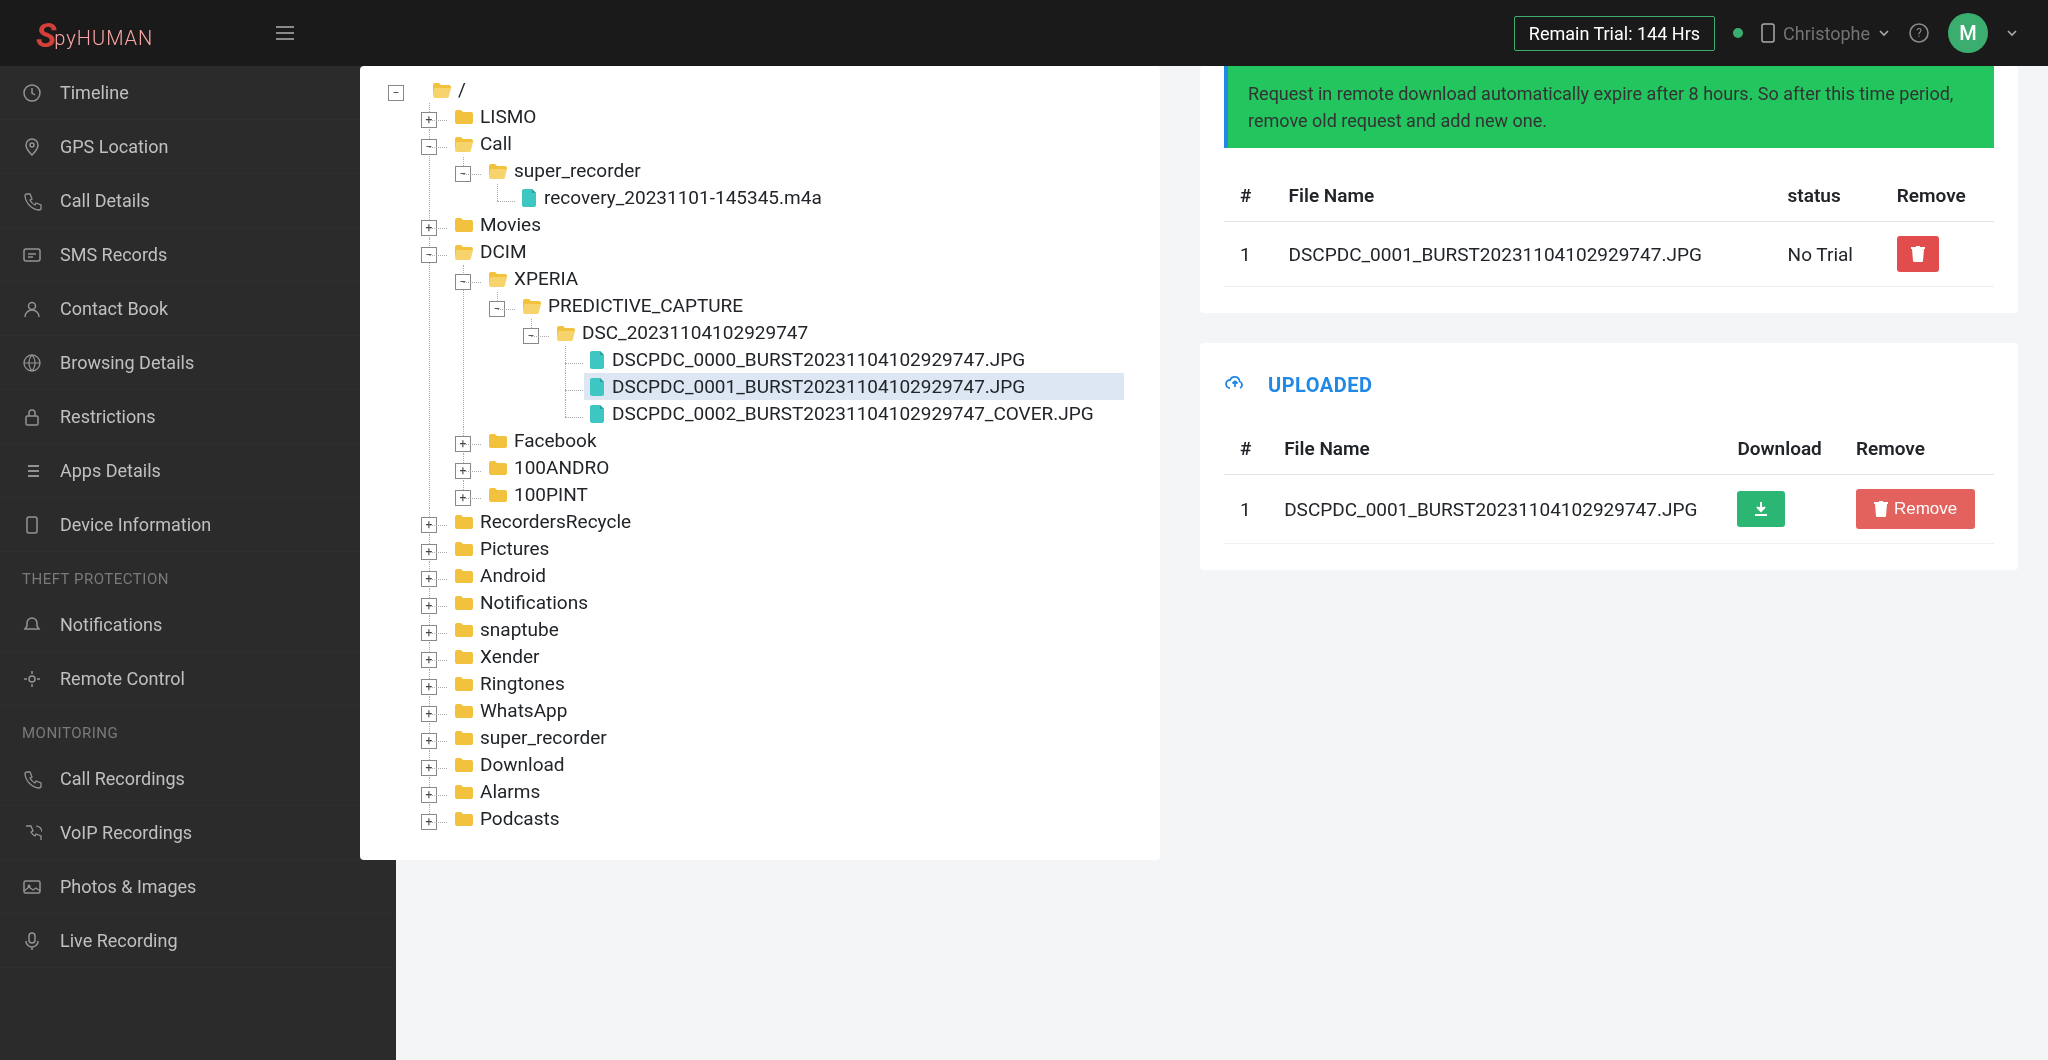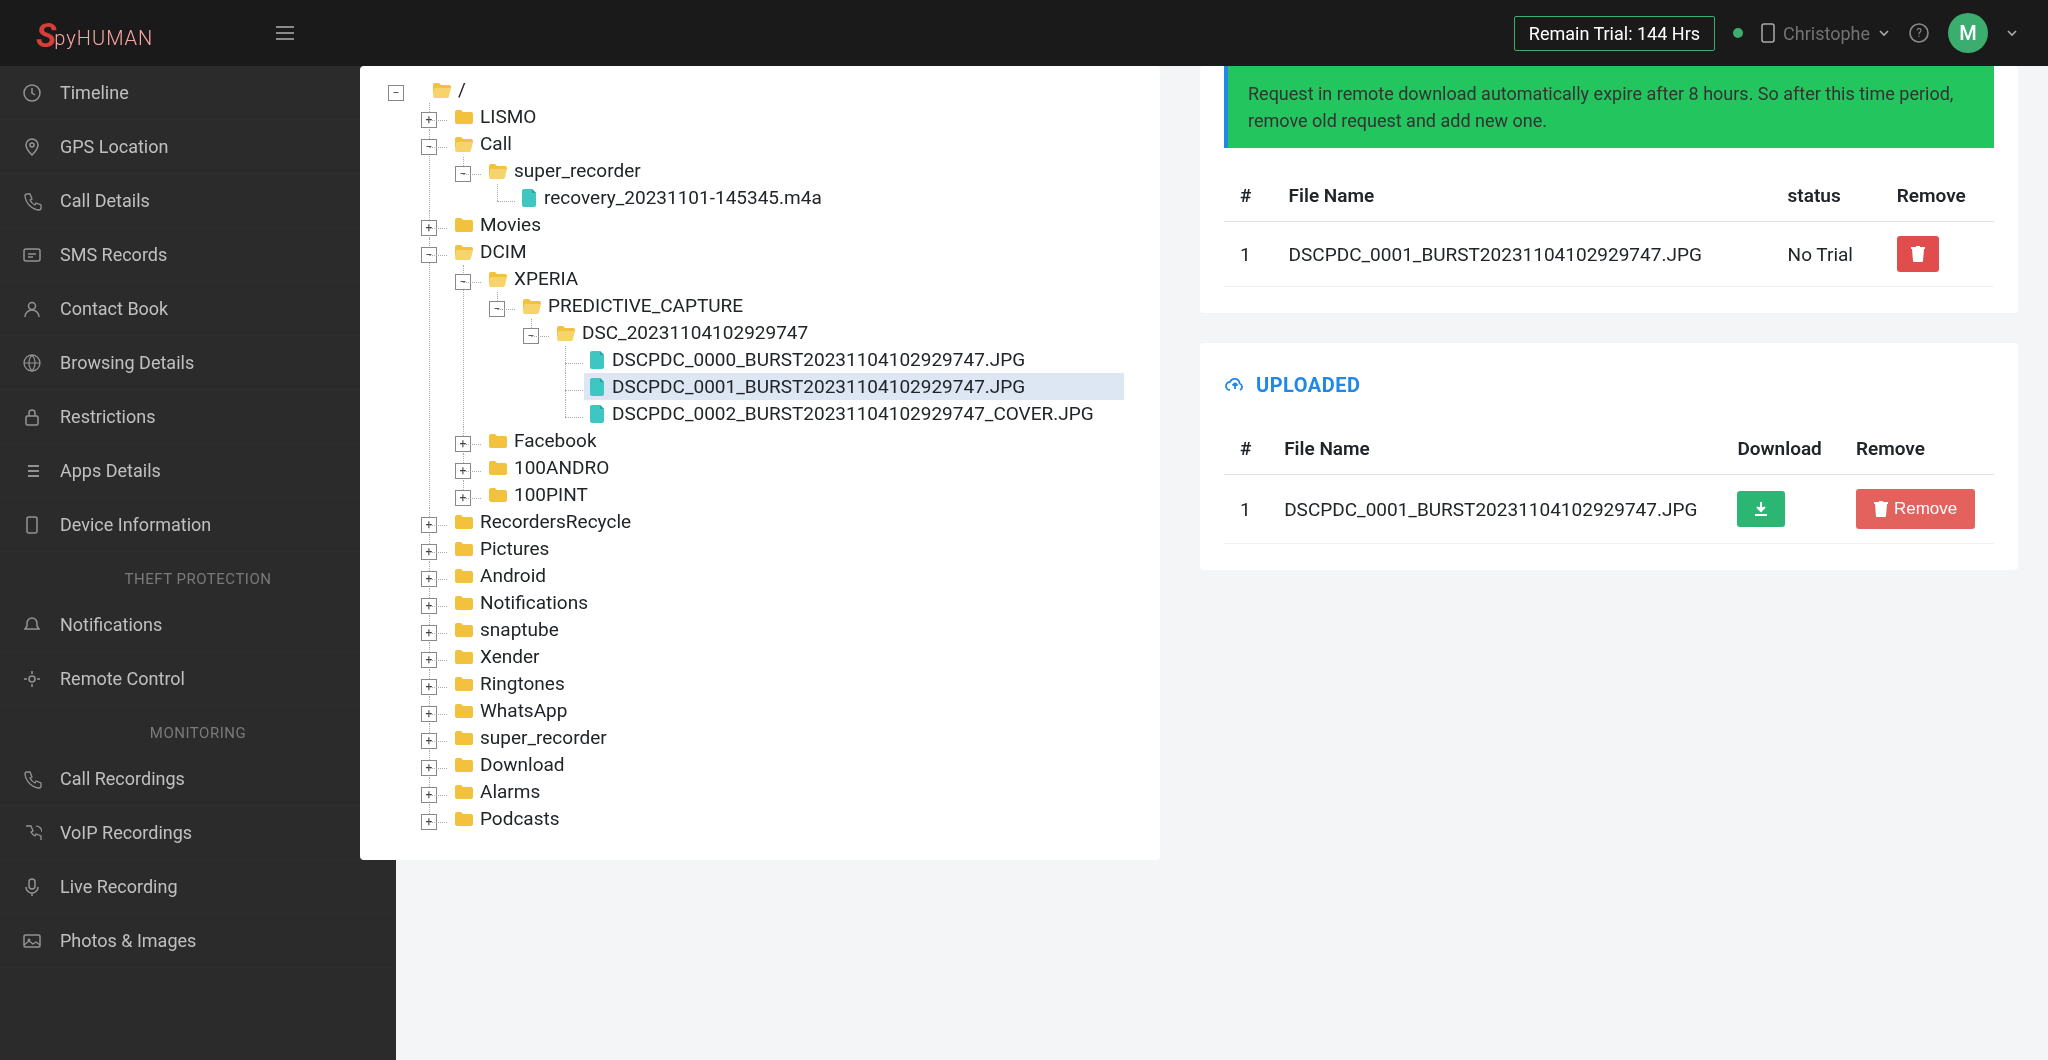--- a/index.html
+++ b/index.html
@@ -82,21 +82,20 @@
 
 
 .sidebar {
   position: absolute;
   top: 66px; left: 0;
   width: 396px;
   height: calc(100% - 66px);
   background: #2b2b2b;
   overflow-y: auto;
   color: #c0c0c0;
-  text-align: center;
 }
 .side-item {
   display: flex;
   align-items: center;
   padding: 16px 22px;
   cursor: pointer;
   font-size: 18px;
   border-bottom: 1px solid rgba(255,255,255,0.02);
   gap: 18px;
 }
@@ -189,21 +188,21 @@
 .table tbody tr { border-bottom: 1px solid #f0f0f0; }
 .btn {
   display: inline-flex; align-items: center; justify-content: center;
   border: none; border-radius: 3px; cursor: pointer;
   font-size: 17px; gap: 6px;
 }
 .btn-danger { background: #e14d4d; color: #fff; padding: 10px 14px; }
 .btn-danger-lg { background: #e4625d; color: #fff; padding: 10px 18px; }
 .btn-success { background: #2bb673; color: #fff; padding: 10px 16px; }
 .section-title {
-  display: flex; align-items: flex-end; gap: 10px;
+  display: flex; align-items: flex-start; gap: 22px;
   color: #2288e6; font-weight: 700; font-size: 20px;
   padding: 10px 0 8px;
   letter-spacing: .5px;
 }
 .card { background: #fff; border-radius: 4px; padding: 20px 24px 26px; }
 .card.first { padding-top: 0; }
 
 svg { display: block; }
 </style>
 </head>
@@ -339,32 +338,32 @@
     </div>
     <div class="side-item">
       <svg class="side-icon" viewBox="0 0 20 20">
         <path d="M4 3h5l2 5-2 1a9 9 0 004 4l1-2 5 2v4" fill="none" stroke="currentColor" stroke-width="1.3"></path>
         <path d="M14 3a6 6 0 016 6" fill="none" stroke="currentColor" stroke-width="1.2"></path>
       </svg>
       <span>VoIP Recordings</span>
     </div>
     <div class="side-item">
       <svg class="side-icon" viewBox="0 0 20 20">
-        <rect x="7" y="2" width="6" height="10" rx="3" fill="none" stroke="currentColor" stroke-width="1.5"></rect>
-        <path d="M4 10a6 6 0 0012 0M10 16v3" fill="none" stroke="currentColor" stroke-width="1.5"></path>
-      </svg>
-      <span>Live Recording</span>
-    </div>
-    <div class="side-item">
-      <svg class="side-icon" viewBox="0 0 20 20">
         <rect x="2" y="4" width="16" height="12" rx="1.5" fill="none" stroke="currentColor" stroke-width="1.5"></rect>
         <circle cx="7" cy="9" r="1.5" fill="currentColor"></circle>
         <path d="M2 14l5-4 4 3 3-2 4 3" fill="none" stroke="currentColor" stroke-width="1.3"></path>
       </svg>
       <span>Photos &amp; Images</span>
+    </div>
+    <div class="side-item">
+      <svg class="side-icon" viewBox="0 0 20 20">
+        <rect x="7" y="2" width="6" height="10" rx="3" fill="none" stroke="currentColor" stroke-width="1.5"></rect>
+        <path d="M4 10a6 6 0 0012 0M10 16v3" fill="none" stroke="currentColor" stroke-width="1.5"></path>
+      </svg>
+      <span>Live Recording</span>
     </div>
   </div>
 
 <div class="main">
 
   <div class="panel tree-panel">
     <div class="tree" id="tree">
         <ul>
           <li style="padding-left: 18px;">
             <span class="toggle" style="left: -8px;">−</span>

